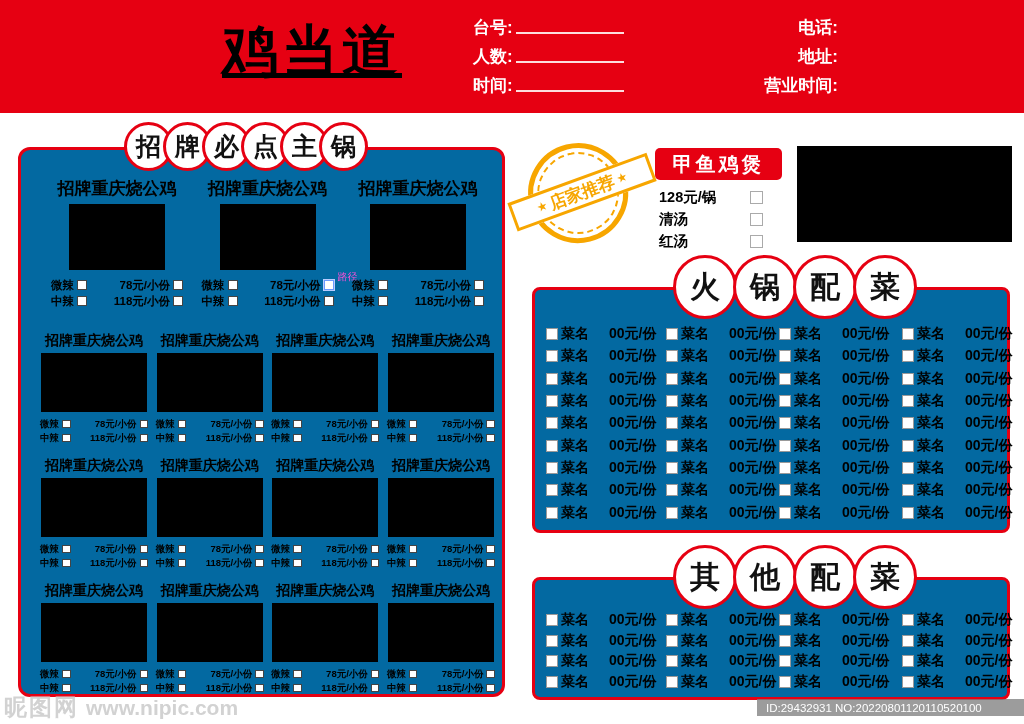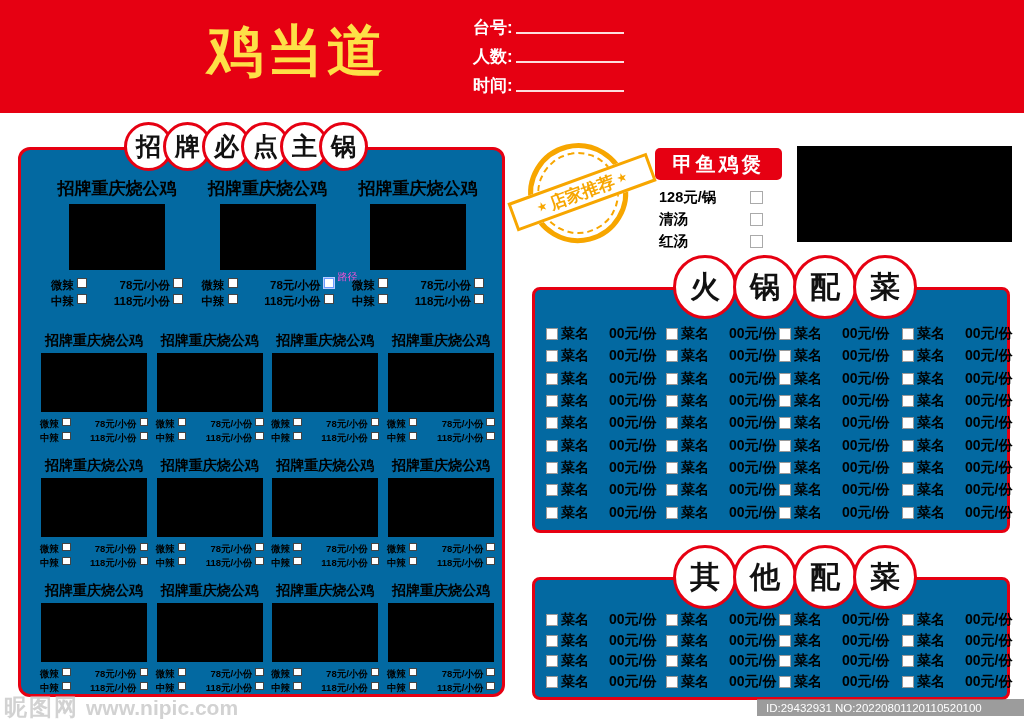--- a/index.html
+++ b/index.html
@@ -2,22 +2,22 @@
 <html><head>
 <meta charset="utf-8">
 <style>
   * { margin:0; padding:0; box-sizing:border-box; }
   html,body { background:#fff; }
   body { font-family:"Liberation Sans","DejaVu Sans",sans-serif; }
   #page { position:relative; width:1024px; height:724px; background:#fff; overflow:hidden; }
 
   
   .header { position:absolute; left:0; top:0; width:1024px; height:113px; background:#e60012; }
-  .logo { position:absolute; left:192px; top:14px; width:210px; text-align:center;
-          color:#fde047; font-size:56px; font-weight:900; letter-spacing:4px; white-space:nowrap; }
+  .logo { position:absolute; left:192px; top:14px; width:210px; text-align:right;
+          color:#000000; font-size:56px; font-weight:900; letter-spacing:4px; white-space:nowrap;text-decoration:underline; }
   .hfields { position:absolute; top:13px; }
   .hfields-left  { left:473px; }
   .hfields-right { left:690px; width:148px; }
   .hf-row { height:29px; display:flex; align-items:center; color:#fff; font-size:17px; font-weight:bold;text-align:center; }
   .hfields-right .hf-row { justify-content:flex-end; }
   .u-line { display:inline-block; width:108px; height:13px; margin-left:3px;
             border-bottom:2px solid rgba(255,240,240,.92); }
 
   
   .rbox { position:absolute; border:3px solid #e60012; background:#0369a1; }
@@ -45,21 +45,21 @@
   .dish-card { display:flex; flex-direction:column; align-items:center; width:112px; }
   .dish-row-large .dish-card { width:138px; }
   .dish-title { font-size:14px; font-weight:bold; color:#000; white-space:nowrap; }
   .dish-row-large .dish-title { font-size:17px; }
   .dish-photo { width:106px; height:59px; background:#000; margin:3px 0 5px; }
   .dish-row-large .dish-photo { width:96px; height:66px; margin:4px 0 7px; }
   .dish-prices { width:108px; font-size:9.5px; font-weight:bold; color:#000; }
   .dish-row-large .dish-prices { width:132px; font-size:11.5px; }
   .price-line { display:flex; justify-content:space-between; align-items:center; height:14px; }
   .dish-row-large .price-line { height:16px; }
-  .opt { display:flex; align-items:flex-start; gap:3px; }
+  .opt { display:flex; align-items:center; gap:3px; }
   .cb { width:8.5px; height:8.5px; border:1.2px solid #444; background:#fff; display:inline-block; flex:none; }
   .dish-row-large .cb { width:10px; height:10px; border-width:1.5px; }
   .opt { position:relative; }
   .cb-artifact { border-color:#6b9bff; outline:1px solid #b9ccff; }
   .path-artifact { position:absolute; right:-24px; top:-8px; color:#ff4fd8; font-size:10px; font-weight:normal; white-space:nowrap;padding-left:40px; }
 
   
   .stamp { position:absolute; left:523px; top:140px; width:120px; height:112px; transform:rotate(-14deg); }
   .stamp-ring { position:absolute; left:6px; top:2px; width:100px; height:100px; border:5px solid #f7a600; border-radius:50%; }
   .stamp-dash { position:absolute; left:15px; top:11px; width:82px; height:82px; border:2px dashed #f7a600; border-radius:50%; }
@@ -108,20 +108,31 @@
         </div>
         <div class="hf-row">
           <span class="hf-label">人数:</span>
           <span class="u-line"></span>
         </div>
         <div class="hf-row">
           <span class="hf-label">时间:</span>
           <span class="u-line"></span>
         </div>
       </div>
+    <div class="hfields hfields-right">
+        <div class="hf-row">
+          <span class="hf-label">电话:</span>
+        </div>
+        <div class="hf-row">
+          <span class="hf-label">地址:</span>
+        </div>
+        <div class="hf-row">
+          <span class="hf-label">营业时间:</span>
+        </div>
+      </div>
   </div>
 
   <div class="rbox box-signature"></div>
   <div class="bubble-title bt-signature">
       <span class="bubble">招</span>
       <span class="bubble">牌</span>
       <span class="bubble">必</span>
       <span class="bubble">点</span>
       <span class="bubble">主</span>
       <span class="bubble">锅</span>

